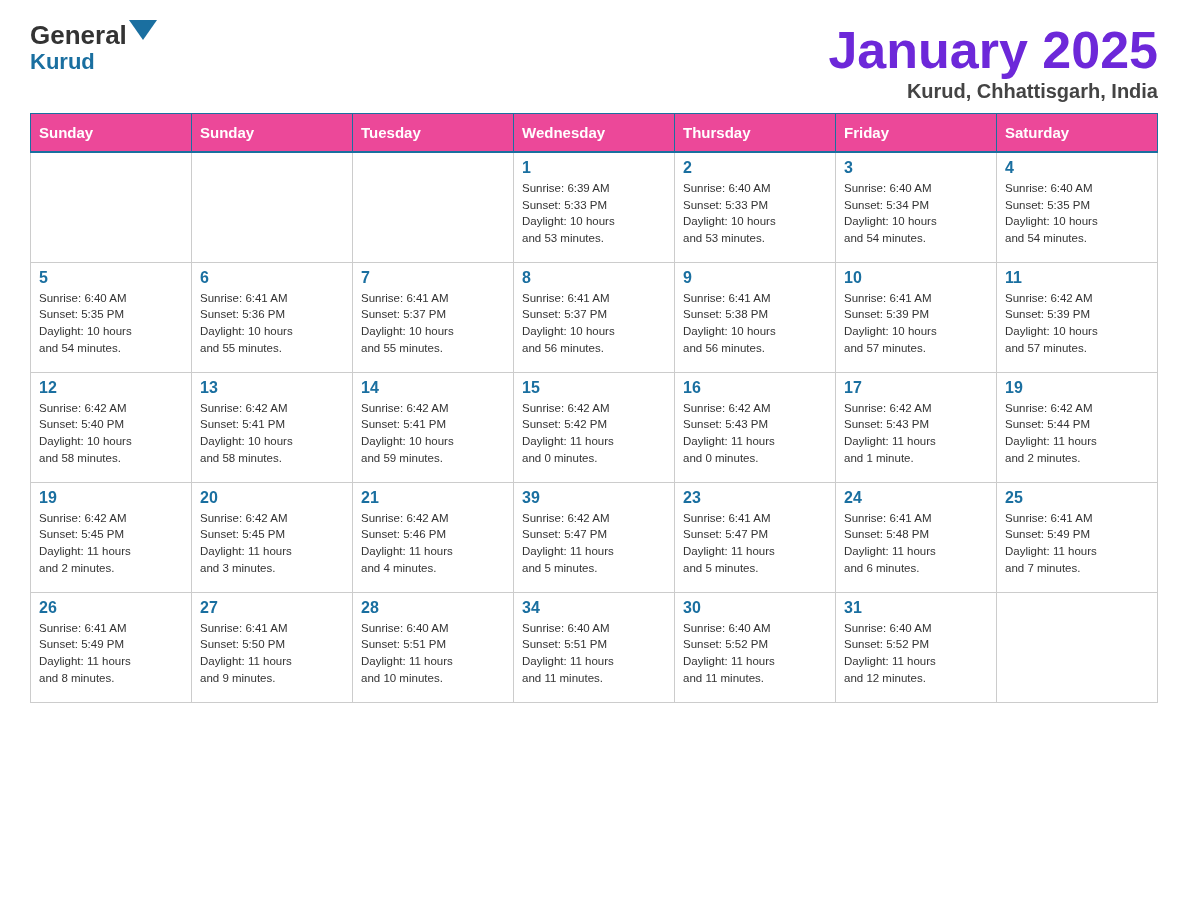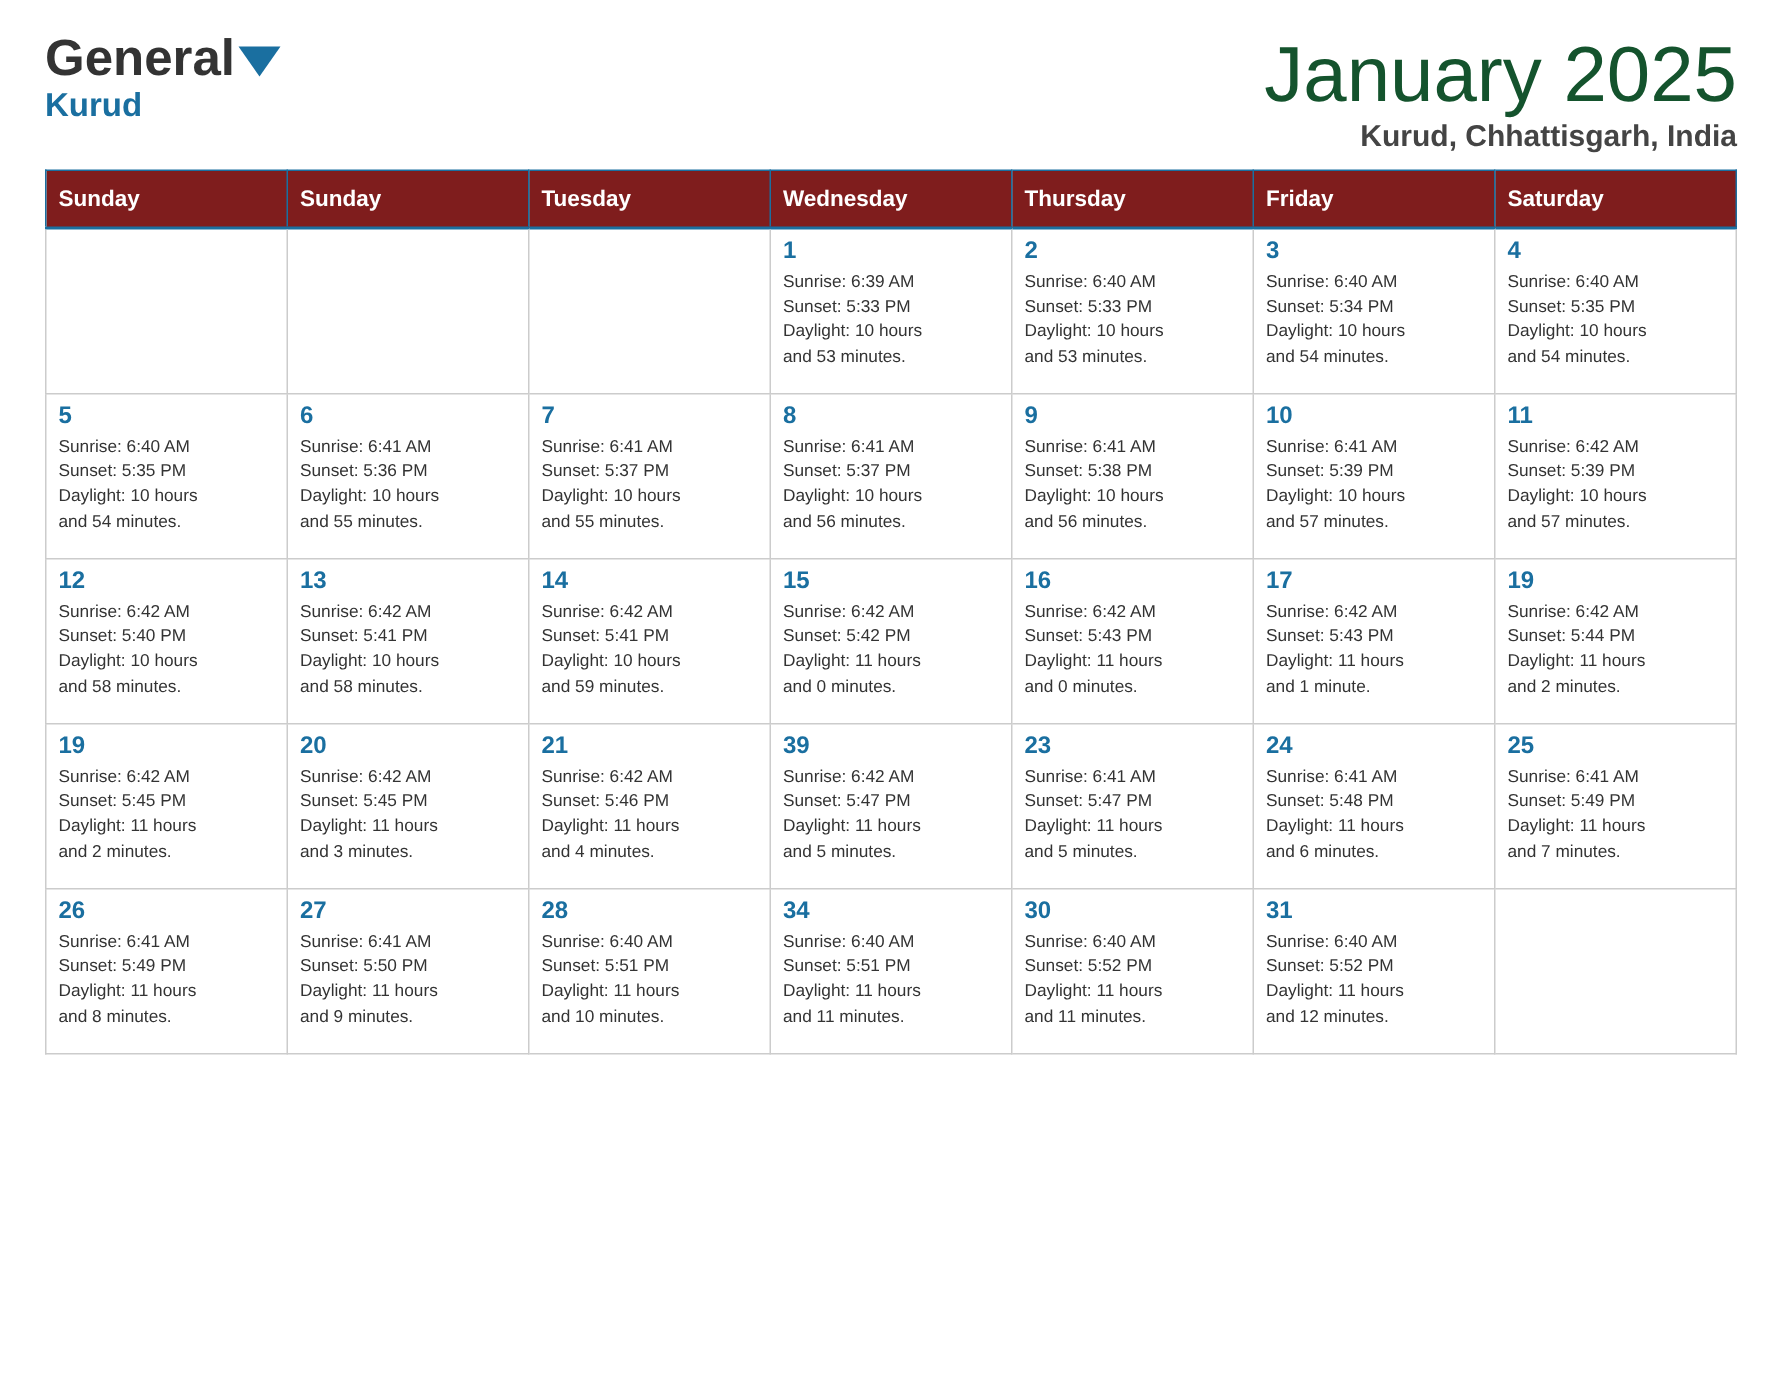--- a/index.html
+++ b/index.html
@@ -15,25 +15,25 @@
       justify-content: space-between;
       align-items: flex-start;
       margin-bottom: 10px;
     }
     .logo {
       display: flex;
       flex-direction: column;
       align-items: flex-start;
     }
     .logo-general {
-      font-size: 34px;
+      font-size: 26px;
       font-weight: bold;
       color: #333;
       display: flex;
-      align-items: center;
+      align-items: flex-start;
       gap: 0;
     }
     .logo-general span.blue-triangle {
       display: inline-block;
       width: 0;
       height: 0;
       border-left: 14px solid transparent;
       border-right: 14px solid transparent;
       border-top: 20px solid #1a6fa0;
       margin-left: 2px;
@@ -43,36 +43,36 @@
       font-size: 22px;
       font-weight: bold;
       color: #1a6fa0;
       margin-top: -2px;
     }
     .title-block {
       text-align: right;
     }
     .calendar-title {
       font-size: 52px;
-      font-weight: 400;
-      color: #14532d;
+      font-weight: 700;
+      color: #6d28d9;
       text-align: right;
     }
     .calendar-subtitle {
       font-size: 20px;
       color: #444;
       font-weight: bold;
     }
     .calendar-table {
       width: 100%;
       border-collapse: collapse;
       margin-top: 5px;
     }
     .calendar-table thead tr th {
-      background-color: #7f1d1d;
+      background-color: #ec4899;
       color: #fff;
       font-size: 15px;
       font-weight: bold;
       padding: 10px 8px;
       text-align: left;
       border: 1px solid #1a6fa0;
     }
     .calendar-table tbody tr td {
       border: 1px solid #ccc;
       vertical-align: top;

